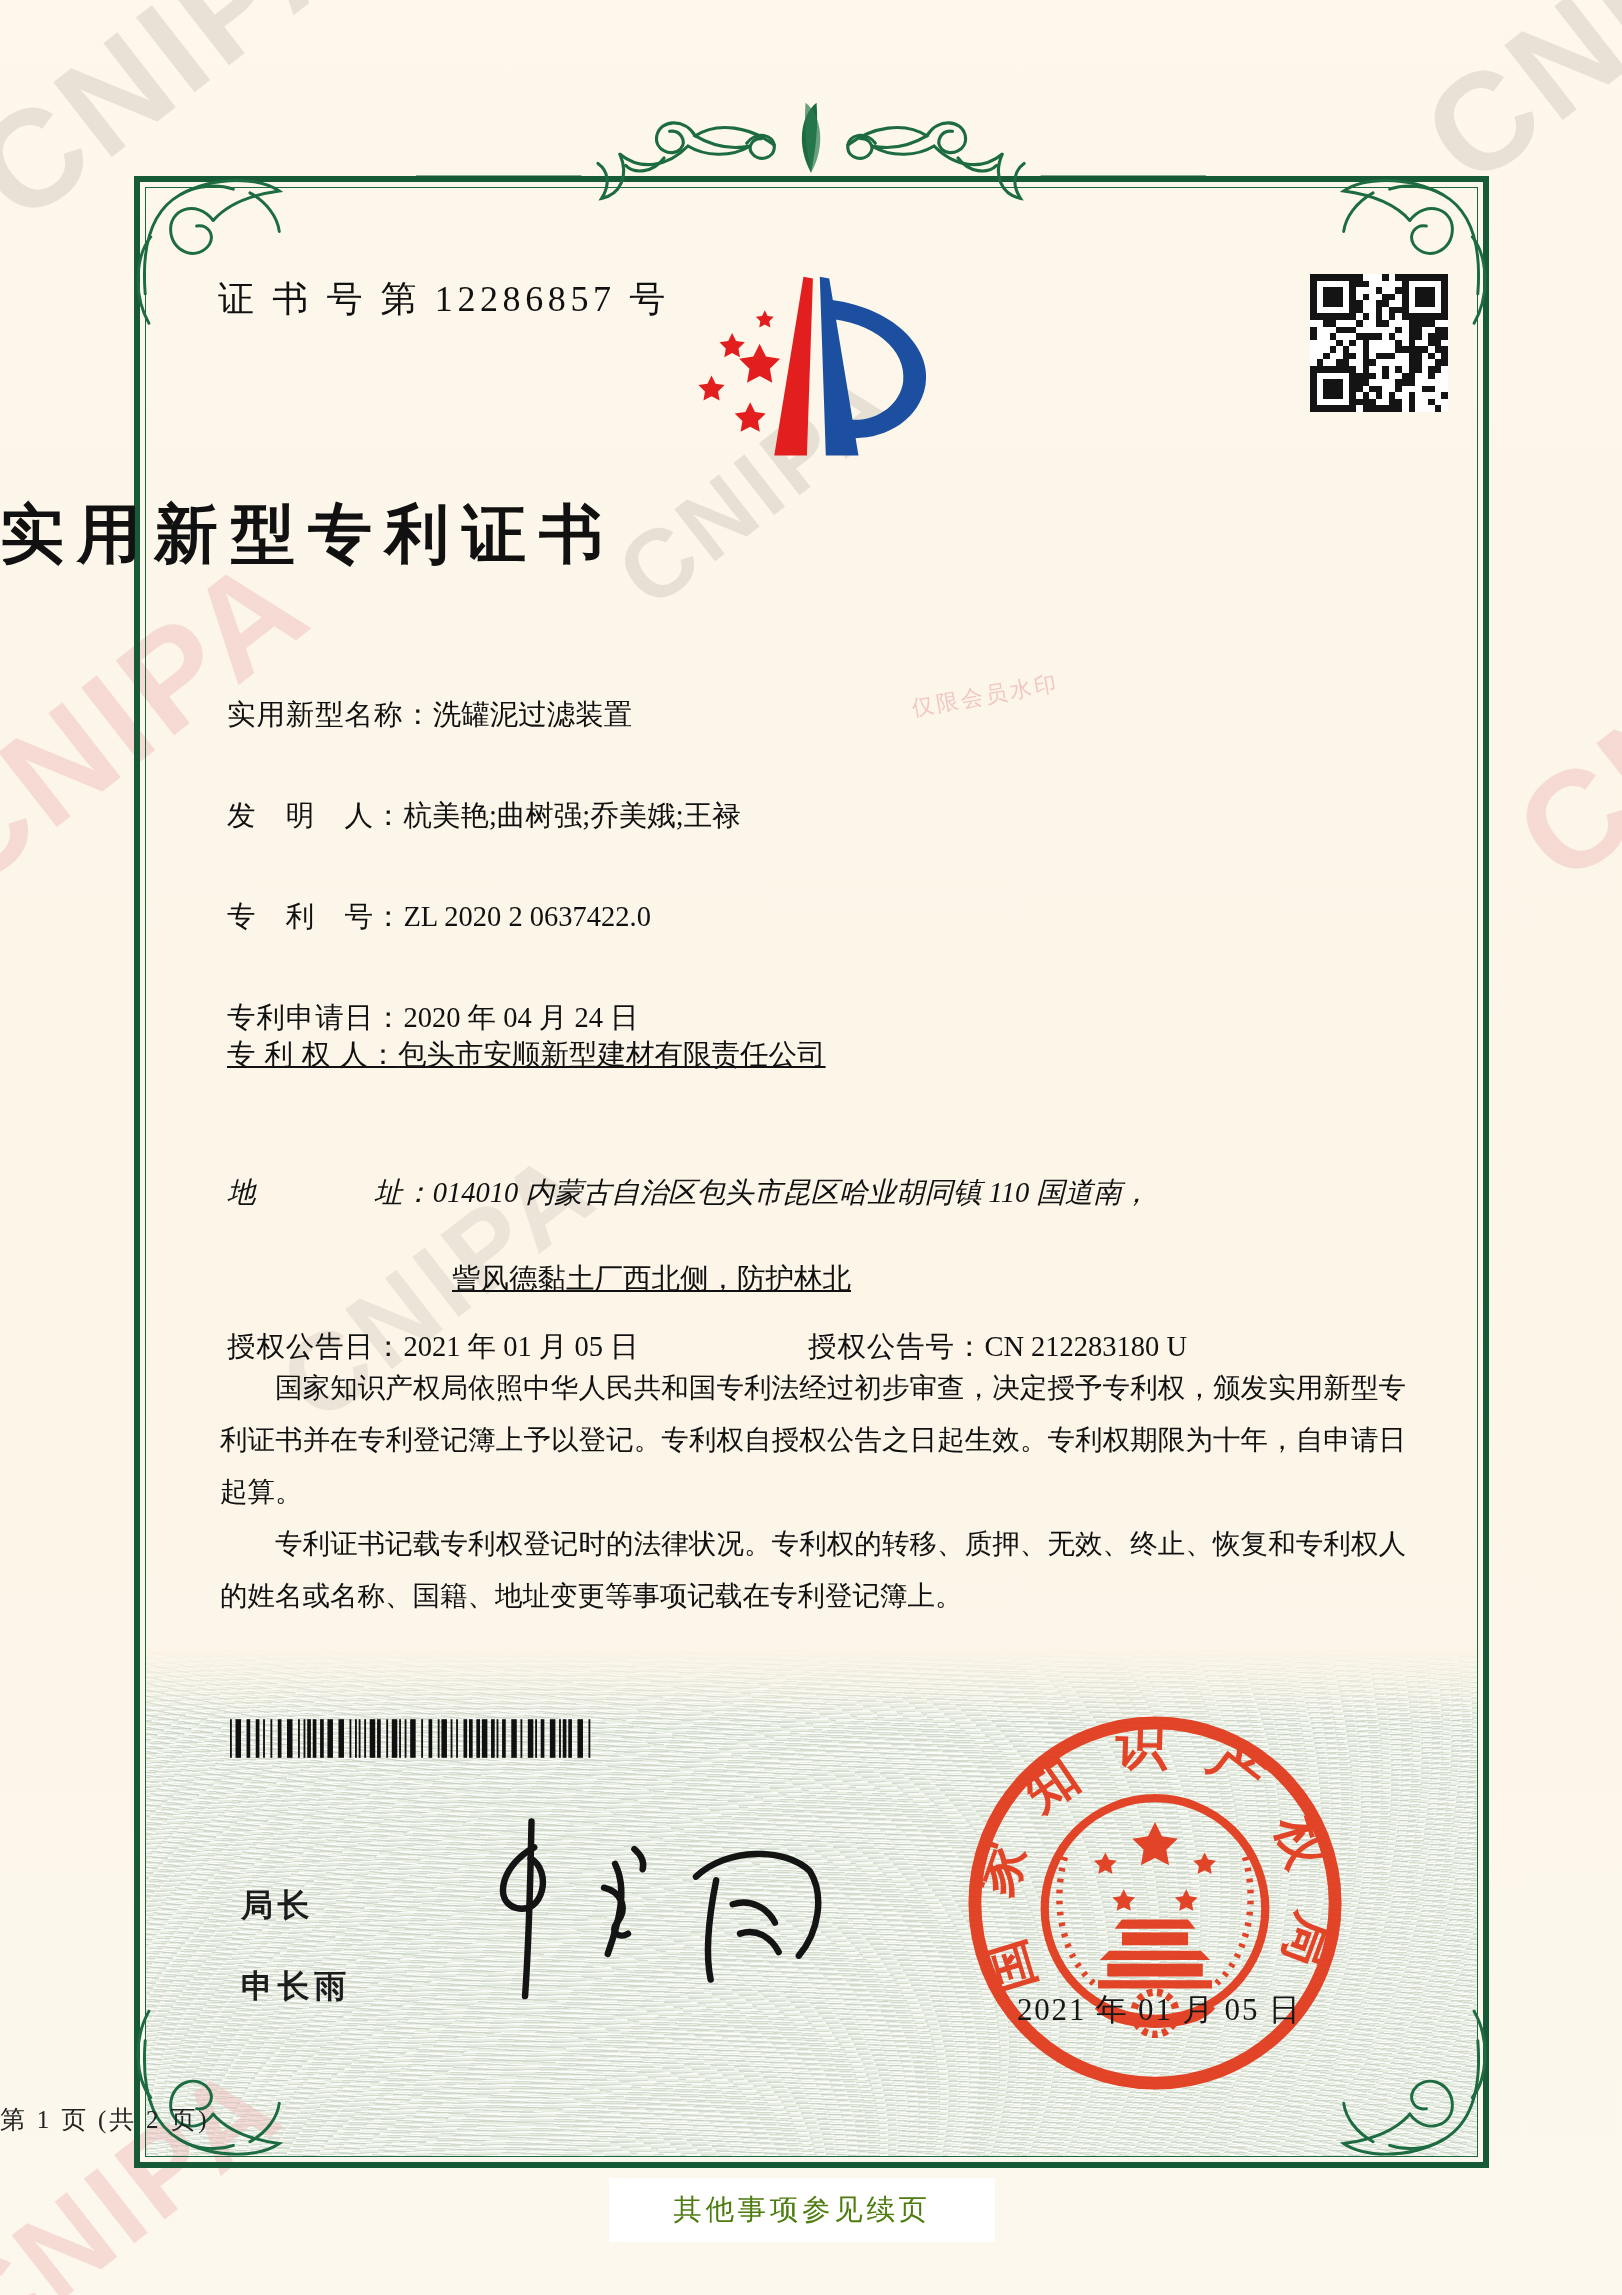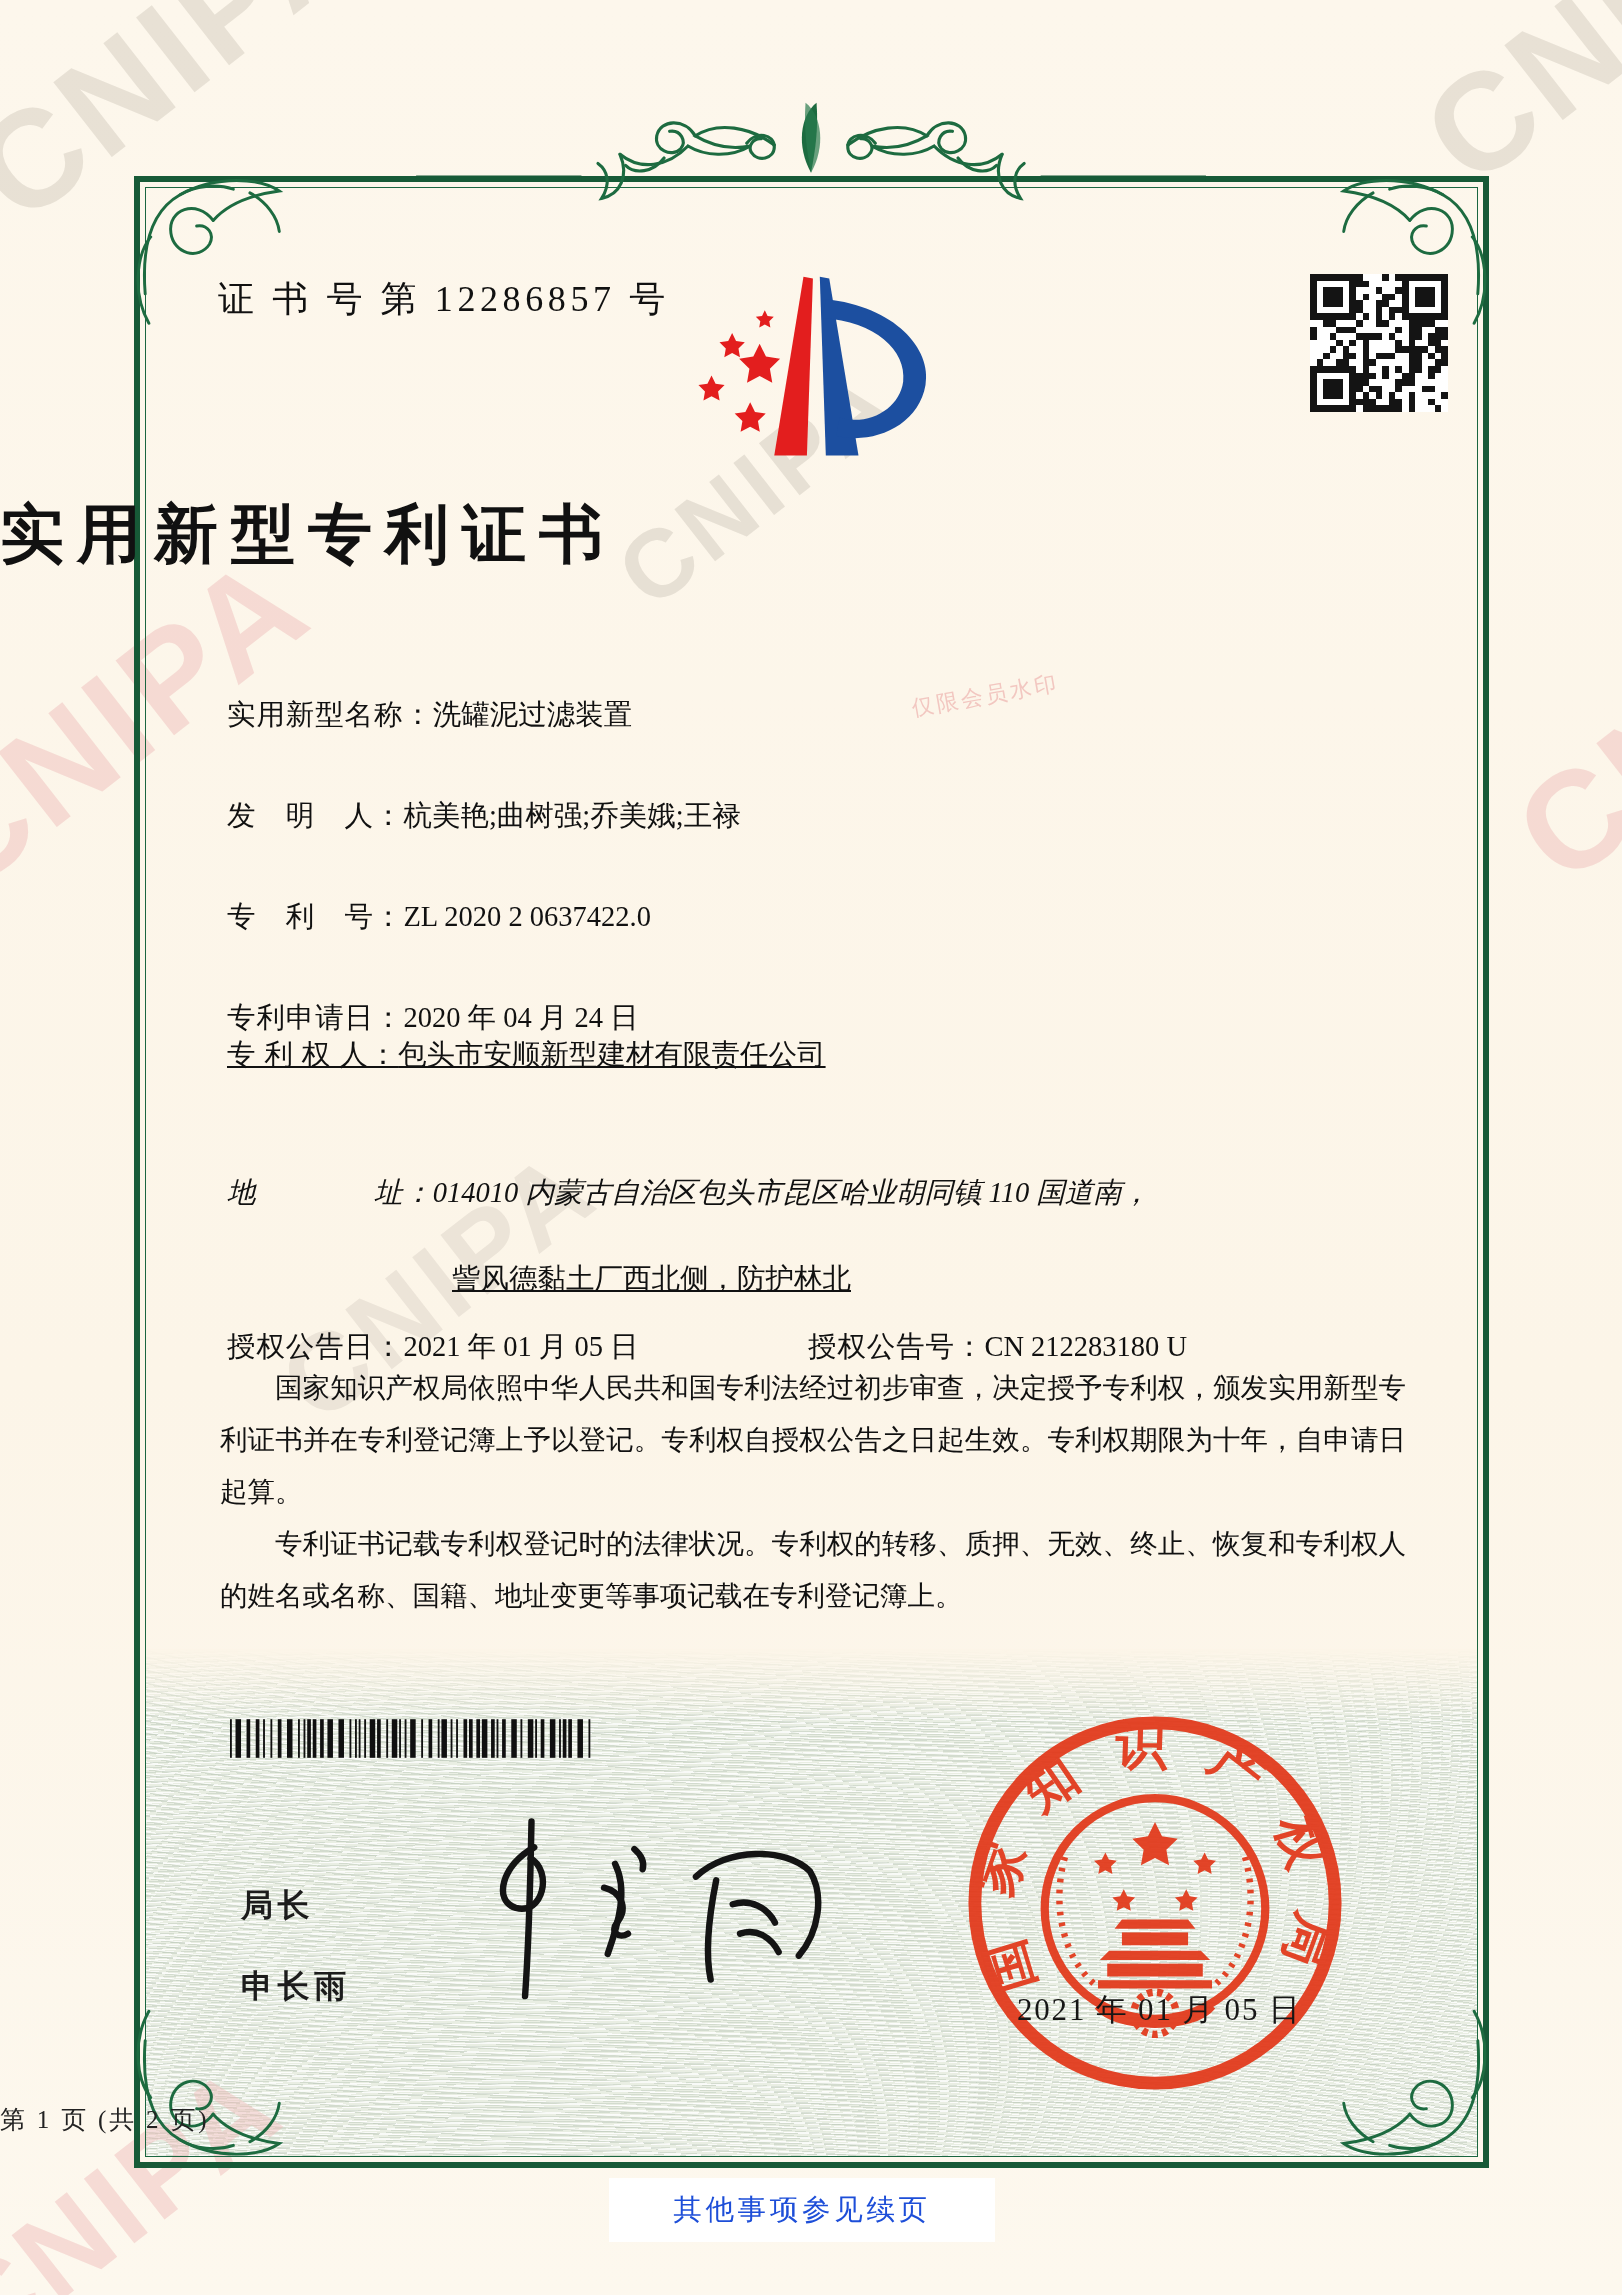--- a/index.html
+++ b/index.html
@@ -33,21 +33,21 @@
   .row{position:absolute;left:227px;font-size:28.5px;white-space:nowrap;}
   .row .lab{letter-spacing:0.9px;}
   .paras{position:absolute;left:220px;top:1362px;width:1186px;font-size:27.5px;
       line-height:52px;text-align:justify;}
   .paras p{margin:0;text-indent:2em;}
   .officer{position:absolute;left:241px;font-family:Liberation Sans, sans-serif;
       font-size:32px;font-weight:600;letter-spacing:4.6px;color:#1c1c1c;}
   .pageinfo{position:absolute;left:0;top:2103px;width:1623px;text-align:left;
       font-size:25px;letter-spacing:2.8px;color:#222;}
   .contbox{position:absolute;left:609px;top:2178px;width:386px;height:64px;background:#fff;
-      display:flex;align-items:center;justify-content:center;font-size:28.5px;letter-spacing:3.7px;color:#1d4ed8;z-index:3;}
+      display:flex;align-items:center;justify-content:center;font-size:28.5px;letter-spacing:3.7px;color:#4d7c0f;z-index:3;}
   .sealdate{position:absolute;left:1017px;top:1989px;width:294px;font-size:31px;
       letter-spacing:1.8px;color:#161616;z-index:5;white-space:nowrap;}
   .deco{position:absolute;z-index:3;pointer-events:none;}
   .q{position:absolute;left:1310px;top:274px;z-index:4;}
 </style>
 </head>
 <body>
 
 <div class="sheet">
 

